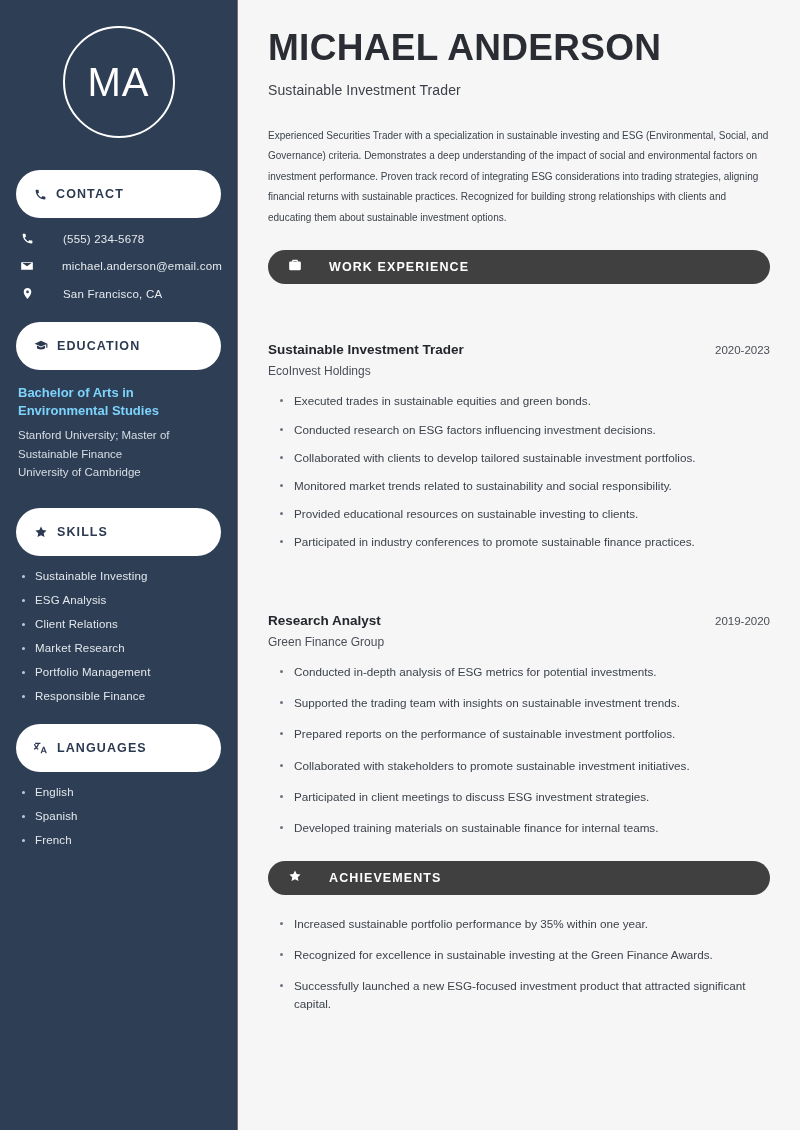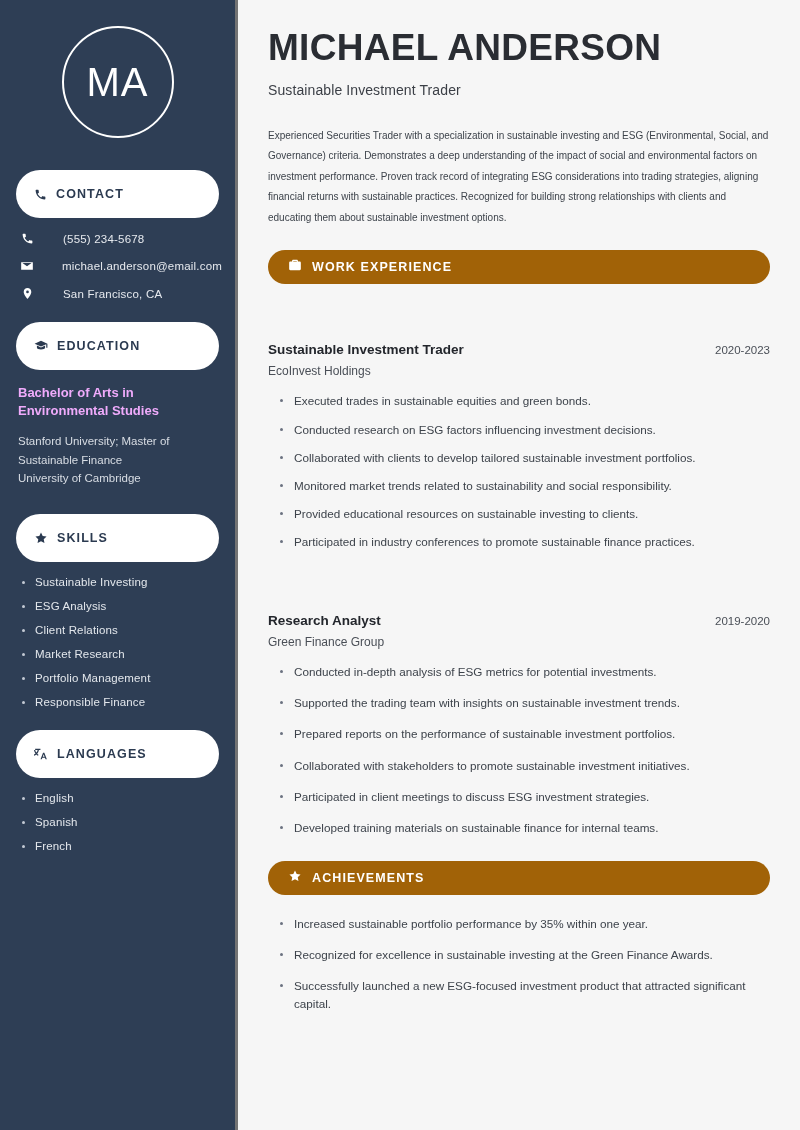--- a/index.html
+++ b/index.html
@@ -15,21 +15,21 @@
     background: #f6f6f6;
     display: flex;
     overflow: hidden;
   }
 
   
   .sidebar {
     width: 238px;
     flex: 0 0 238px;
     background: #2e3e55;
-    border-right: 3px solid #737373;
+    border-right: 1px solid #737373;
     padding: 0 16px;
     color: #ffffff;
   }
   .avatar-wrap {
     display: flex; justify-content: center;
     margin-top: 26px; margin-bottom: 32px;
   }
   .avatar {
     width: 112px; height: 112px;
     border: 2px solid #ffffff;
@@ -64,22 +64,22 @@
     gap: 28px;
     margin-bottom: 14px;
   }
   .contact-row .ico { width: 15px; display: flex; justify-content: center; }
   .contact-row .txt {
     font-size: 11.5px; color: #e6e9ee; letter-spacing: .2px;
   }
 
   .edu-block { margin: 0 0 26px 2px; }
   .edu-degree {
-    font-size: 13px; font-weight: bold; color: #f0abfc;
-    line-height: 1.42; margin-bottom: 11px;
+    font-size: 13px; font-weight: bold; color: #7dd3fc;
+    line-height: 1.42; margin-bottom: 5px;
   }
   .edu-detail {
     font-size: 11.5px; color: #d8dde4; line-height: 1.62;
   }
 
   ul.side-list { list-style: none; margin: 0 0 22px 6px; }
   ul.side-list li {
     position: relative;
     font-size: 11.5px; color: #e3e7ec;
     padding-left: 13px;
@@ -108,24 +108,24 @@
     font-size: 14px; color: #3b3f46; letter-spacing: .1px;
     margin-bottom: 28px;
   }
   .summary {
     font-size: 10px; color: #3d434b;
     line-height: 2.05;
     margin-bottom: 22px;
   }
 
   .section-bar {
-    background: #a16207;
+    background: #404040;
     border-radius: 999px;
     height: 34px;
-    display: flex; align-items: center; gap: 10px;
+    display: flex; align-items: center; gap: 27px;
     padding: 0 20px;
     margin-bottom: 20px;
   }
   .section-bar .section-label {
     color: #ffffff; font-size: 12.5px; font-weight: bold;
     letter-spacing: 1.1px;
   }
 
   .job { margin-bottom: 6px; }
   .job-head {

